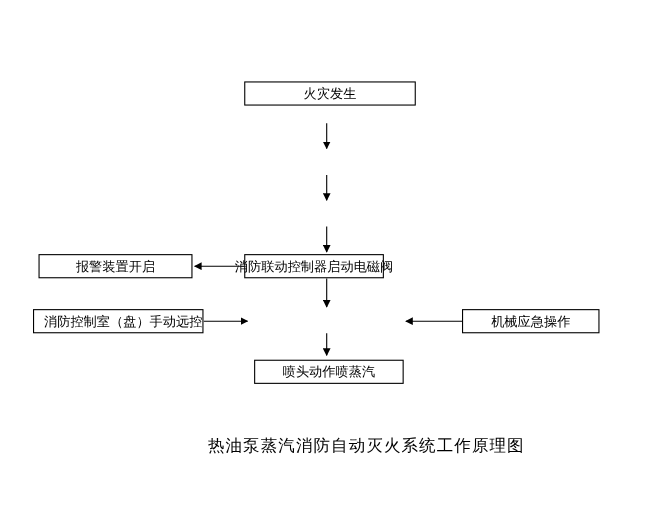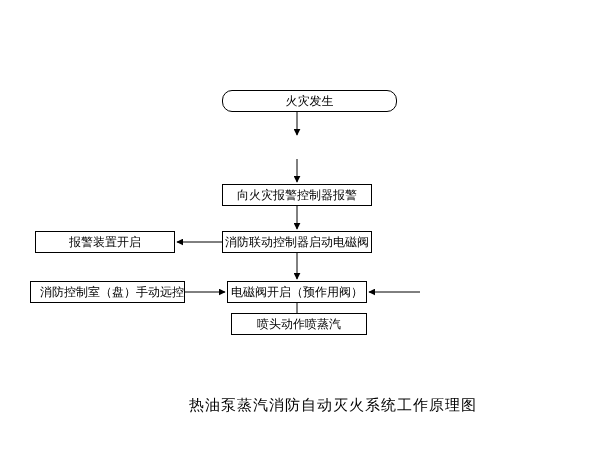--- a/index.html
+++ b/index.html
@@ -66,45 +66,42 @@
     <line x1="297" y1="159" x2="297" y2="182" stroke="#000000" stroke-width="1" marker-end="url(#arrow)"></line>
     <line x1="297" y1="206" x2="297" y2="229" stroke="#000000" stroke-width="1" marker-end="url(#arrow)"></line>
     <line x1="297" y1="253" x2="297" y2="279" stroke="#000000" stroke-width="1" marker-end="url(#arrow)"></line>
     <line x1="297" y1="303" x2="297" y2="323" stroke="#000000" stroke-width="1" marker-end="url(#arrow)"></line>
 
     <line x1="222" y1="242" x2="177" y2="242" stroke="#000000" stroke-width="1" marker-end="url(#arrow)"></line>
     <line x1="185" y1="292" x2="225" y2="292" stroke="#000000" stroke-width="1" marker-end="url(#arrow)"></line>
     <line x1="420" y1="292" x2="369" y2="292" stroke="#000000" stroke-width="1" marker-end="url(#arrow)"></line>
   </svg>
 
-  <div class="node" style="left:222px; top:90px; width:175px; height:22px;border-radius:10px;">
+  <div class="node" style="left:222px; top:74px; width:156px; height:22px;">
     <span>火灾发生</span>
   </div>
 
 
-  <div class="node" style="left:222px; top:184px; width:150px; height:22px;">
-    <span>向火灾报警控制器报警</span>
-  </div>
 
-  <div class="node" style="left:222px; top:231px; width:150px; height:22px;">
+  <div class="node" style="left:222px; top:231px; width:127px; height:22px;">
     <span>消防联动控制器启动电磁阀</span>
   </div>
 
-  <div class="node" style="left:227px; top:281px; width:140px; height:22px;">
-    <span>电磁阀开启（预作用阀）</span>
-  </div>
 
-  <div class="node" style="left:231px; top:313px; width:136px; height:22px;align-items:center;">
+  <div class="node" style="left:231px; top:327px; width:136px; height:22px;align-items:center;">
     <span>喷头动作喷蒸汽</span>
   </div>
 
   <div class="node" style="left:35px; top:231px; width:140px; height:22px;">
     <span>报警装置开启</span>
   </div>
 
   <div class="node" style="left:30px; top:281px; width:155px; height:22px;justify-content:flex-end;">
     <span>消防控制室（盘）手动远控</span>
   </div>
 
+  <div class="node" style="left:420px; top:281px; width:125px; height:22px;">
+    <span>机械应急操作</span>
+  </div>
 
   <div class="diagram-title">热油泵蒸汽消防自动灭火系统工作原理图</div>
 
 </div>
 
 </body></html>

